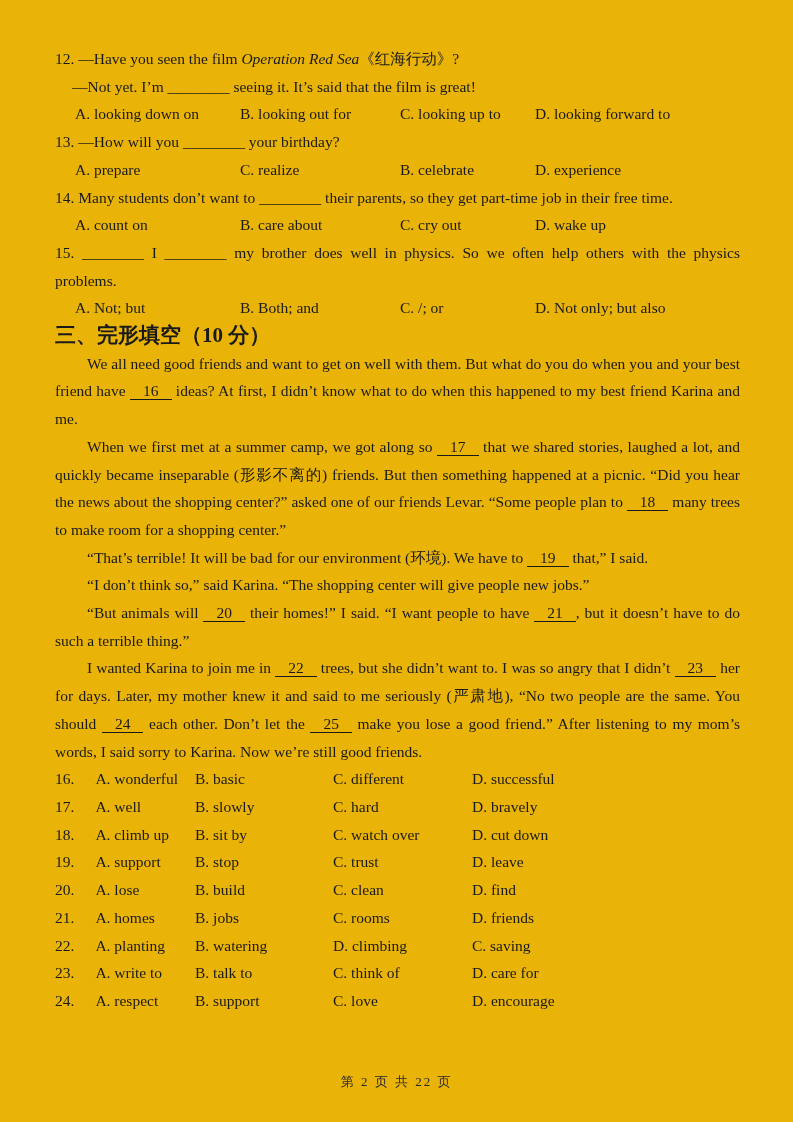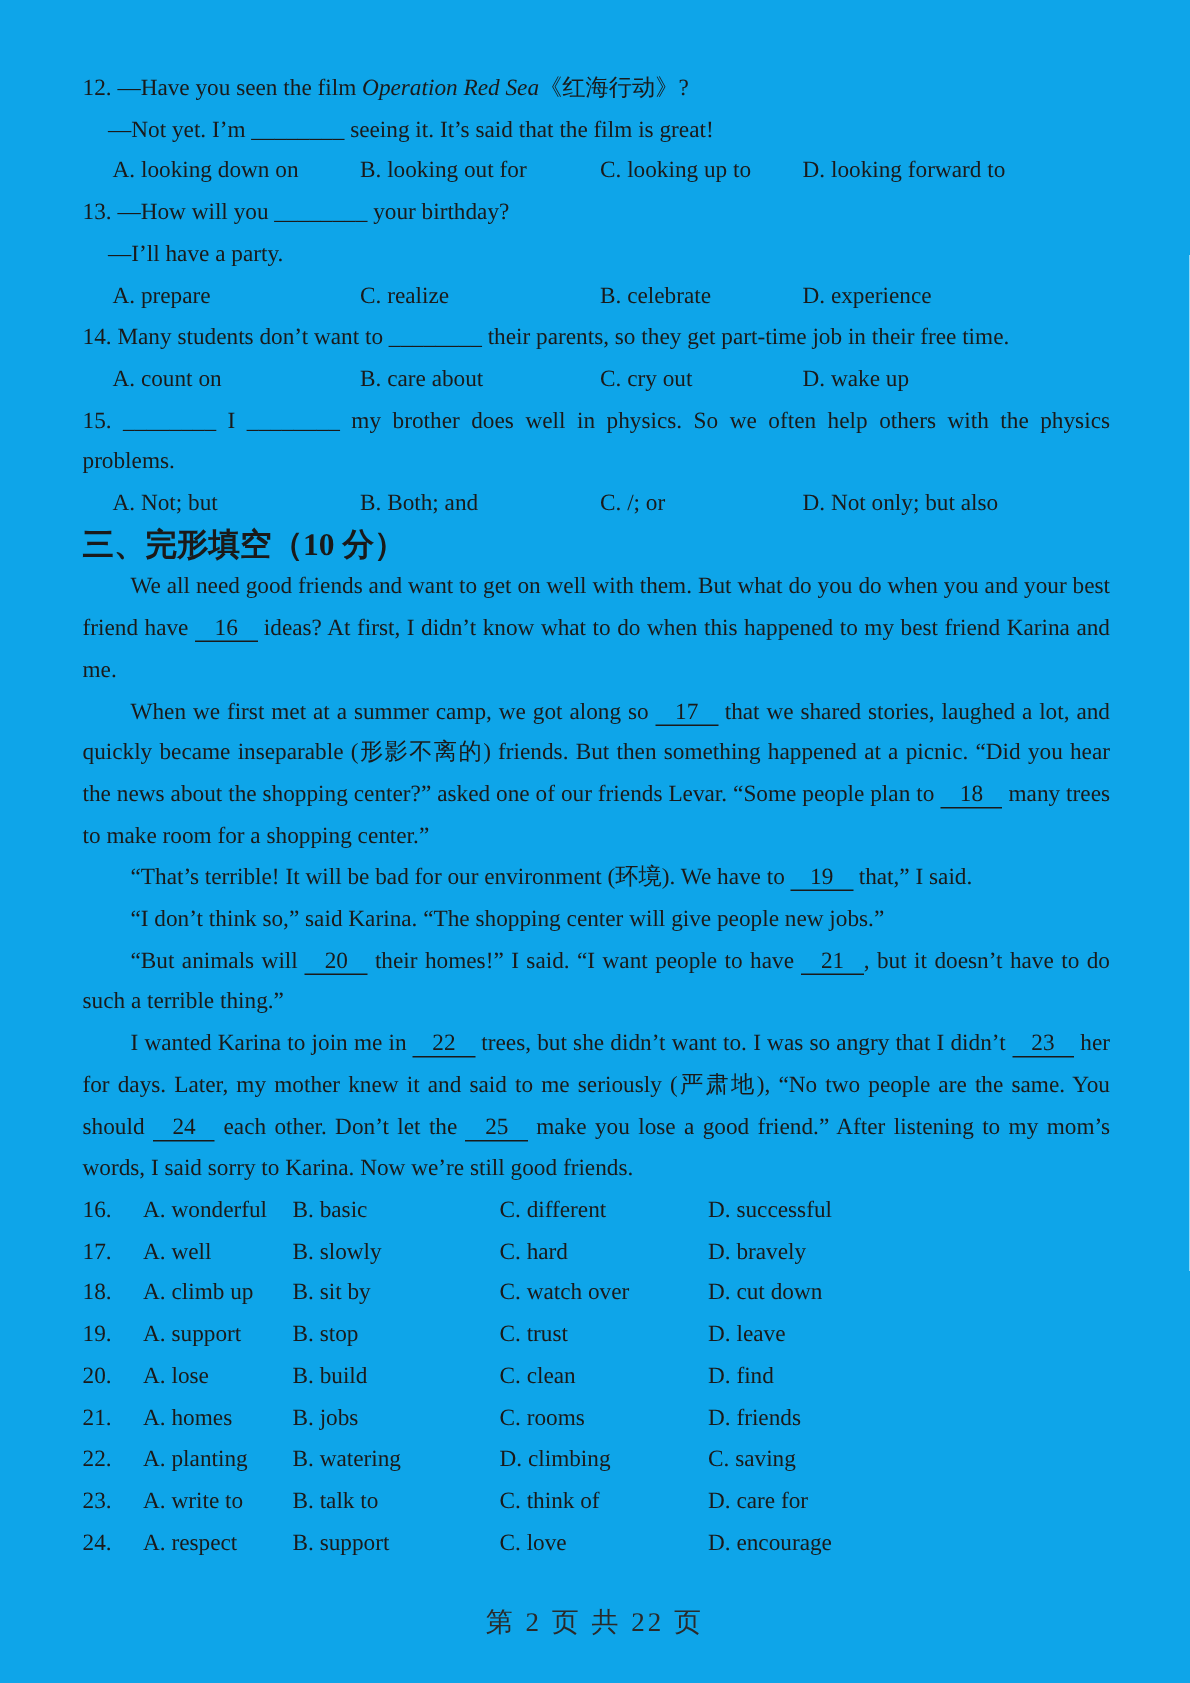--- a/index.html
+++ b/index.html
@@ -1,57 +1,56 @@
 <!DOCTYPE html>
 <html><head>
 <meta charset="utf-8">
 <style>
   * { box-sizing: border-box; }
   html, body { margin: 0; padding: 0; background: #ffffff; }
   .page {
     width: 793px; height: 1122px; position: relative; overflow: hidden;
-    background: #0ea5e9; color: #1a1a1a;
+    background: #eab308; color: #1a1a1a;
     font-family: "Liberation Serif", "DejaVu Serif", serif;
     font-size: 15.5px; line-height: 27.7px;
     padding: 45px 53px 0 55px;
   }
   p { margin: 0; }
   .reply { padding-left: 17px; }
   .justify { text-align: justify; }
   .options-row { display: grid; grid-template-columns: 165px 160px 135px auto; padding-left: 20px; }
   .section-heading { margin: 0; font-size: 21px; font-weight: 700; line-height: 27.7px; }
   .para { text-indent: 32px; text-align: justify; }
   .blank { border-bottom: 1px solid #1a1a1a; padding: 0 13px; white-space: nowrap; }
   .italic { font-style: italic; }
   .cloze-row { display: grid; grid-template-columns: 140px 138px 139px auto; }
   .qnum { margin-right: 21px; }
   .footer {
     position: absolute; left: 0; right: 0; bottom: 26px; text-align: center;
-    font-size: 18px; letter-spacing: 2px; color: #2a2a2a;
+    font-size: 13px; letter-spacing: 2px; color: #2a2a2a;
   }
 </style>
 </head>
 <body>
 
 <div class="page">
 
   <div>
     <p class="line"><span>12. —Have you seen the film </span><span class="italic">Operation Red Sea</span><span>《红海行动》?</span></p>
     <p class="line reply"><span>—Not yet. I’m ________ seeing it. It’s said that the film is great!</span></p>
     <div class="options-row">
       <span>A. looking down on</span>
       <span>B. looking out for</span>
       <span>C. looking up to</span>
       <span>D. looking forward to</span>
     </div>
   </div>
 
   <div>
     <p class="line"><span>13. —How will you ________ your birthday?</span></p>
-    <p class="line reply"><span>—I’ll have a party.</span></p>
     <div class="options-row">
       <span>A. prepare</span>
       <span>C. realize</span>
       <span>B. celebrate</span>
       <span>D. experience</span>
     </div>
   </div>
 
   <div>
     <p class="line justify"><span>14. Many students don’t want to ________ their parents, so they get part-time job in their free time.</span></p>

